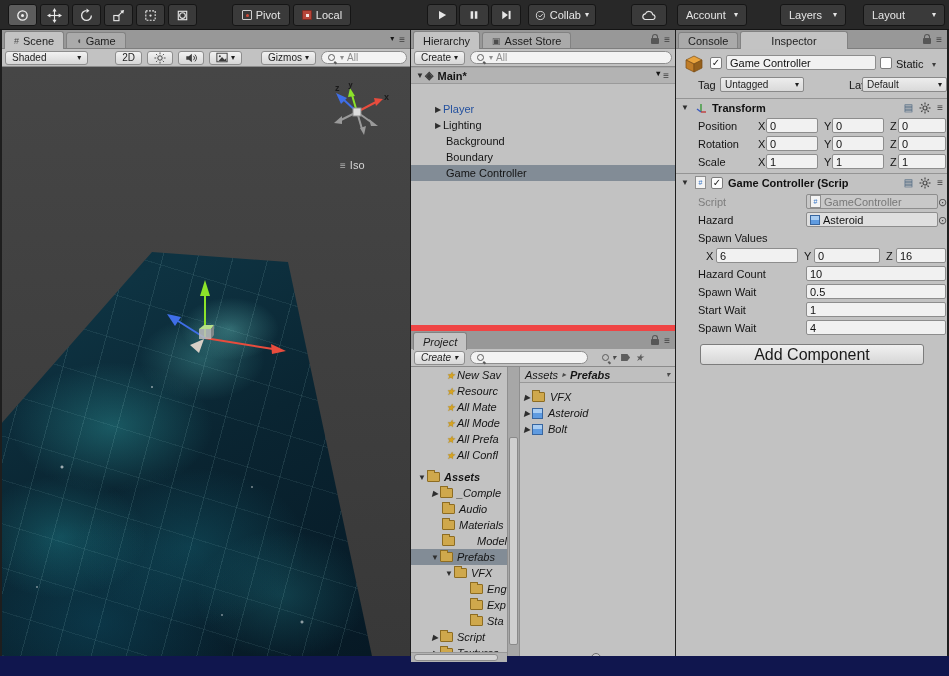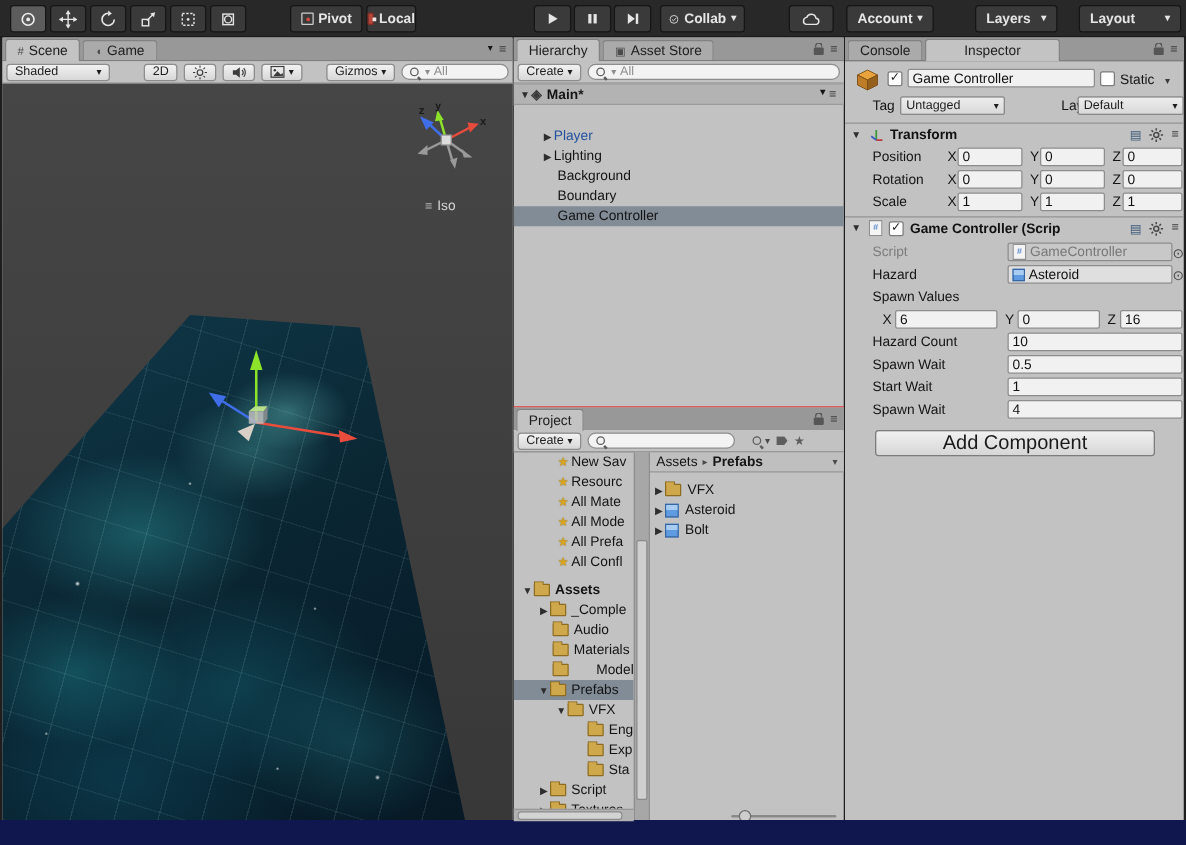--- a/index.html
+++ b/index.html
@@ -1,20 +1,20 @@
 <!DOCTYPE html>
 <html><head>
 <meta charset="utf-8">
 <style>
 *{margin:0;padding:0;box-sizing:border-box;}
 body{font-family:"Liberation Sans",sans-serif;background:#1b1b1b;}
 .w{position:relative;width:949px;height:676px;background:#1e1e1e;overflow:hidden;font-size:11px;color:#151515;}
 .abs{position:absolute;}
 
-.tb{position:absolute;left:0;top:0;width:949px;height:30px;background:#282828;border-bottom:1px solid #141414;font-weight:bold;}
+.tb{position:absolute;left:0;top:0;width:949px;height:30px;background:#282828;border-bottom:1px solid #141414;}
 .tbtn{position:absolute;top:4px;height:22px;background:#3a3a3a;border:1px solid #151515;border-radius:3px;display:flex;align-items:center;justify-content:center;color:#e6e6e6;gap:4px;font-size:11px;}
 .tbtn.on{background:#5c5c5c;}
 .tri{font-size:8px;color:inherit;line-height:1;}
 .pvic{width:10px;height:10px;border:1px solid #cfcfcf;position:relative;border-radius:1px;}
 .pvic::after{content:"";position:absolute;left:3px;top:3px;width:3px;height:3px;background:#d24a3a;border-radius:50%;}
 .lcic{width:10px;height:10px;background:#b5463a;border:1px solid #7e2c24;position:relative;border-radius:1px;}
 .lcic::after{content:"";position:absolute;left:3px;top:3px;width:3px;height:3px;background:#f2e6e4;}
 
 .panel{position:absolute;background:#c2c2c2;}
 .tabbar{position:absolute;left:0;top:0;right:0;height:19px;background:#989898;border-bottom:1px solid #7e7e7e;display:flex;align-items:flex-end;padding-left:2px;}
@@ -137,21 +137,21 @@
       <svg width="15" height="15" viewBox="0 0 16 16">
           <rect x="3.5" y="3.5" width="9" height="9" fill="none" stroke="#e6e6e6" stroke-width="1.2"></rect>
           <circle cx="8" cy="8" r="3" fill="none" stroke="#e6e6e6" stroke-width="1.2"></circle>
         </svg>
     </div>
 
     <div class="tbtn" style="left:232px;width:58px;">
       <span class="pvic"></span>
       <span>Pivot</span>
     </div>
-    <div class="tbtn" style="left:293px;width:40px;">
+    <div class="tbtn" style="left:293px;width:58px;">
       <span class="lcic"></span>
       <span>Local</span>
     </div>
 
     <div class="tbtn" style="left:427px;width:30px;">
       <svg width="12" height="12" viewBox="0 0 16 16">
           <polygon points="4,2.5 13.5,8 4,13.5" fill="#e6e6e6"></polygon>
         </svg>
     </div>
     <div class="tbtn" style="left:459px;width:30px;">
@@ -346,21 +346,21 @@
       <span style="margin-left:35px;">Background</span>
     </div>
     <div class="trow" style="top:119px;">
       <span style="margin-left:35px;">Boundary</span>
     </div>
     <div class="trow sel" style="top:135px;">
       <span style="margin-left:35px;">Game Controller</span>
     </div>
   </div>
 
-  <div class="panel" style="left:411px;top:325px;width:264px;height:331px;border-top:1px solid #ef4444;">
+  <div class="panel" style="left:411px;top:325px;width:264px;height:331px;border-top:6px solid #ef4444;font-style:italic;">
     <div class="tabbar">
       <div class="tab on">
         <span>Project</span>
       </div>
       <div class="tbr">
         <span class="lock"></span>
         <span class="mi">≡</span>
       </div>
     </div>
     <div class="tl2" style="top:18px;">

